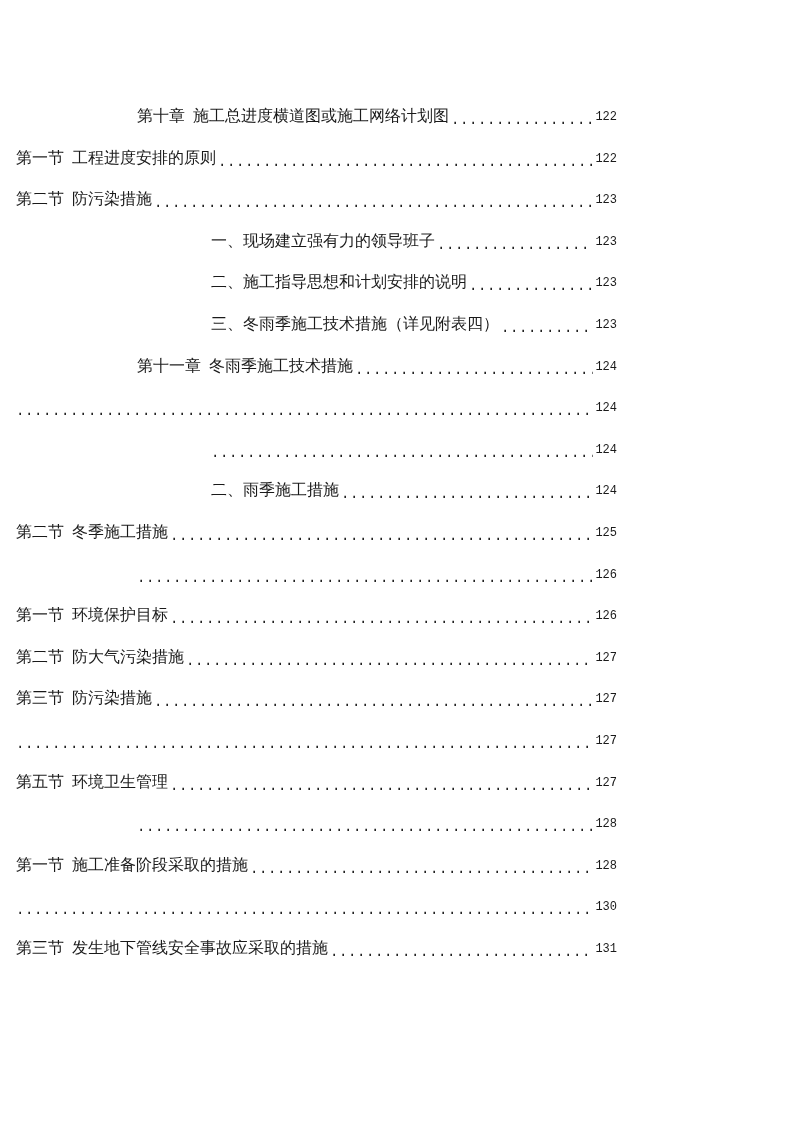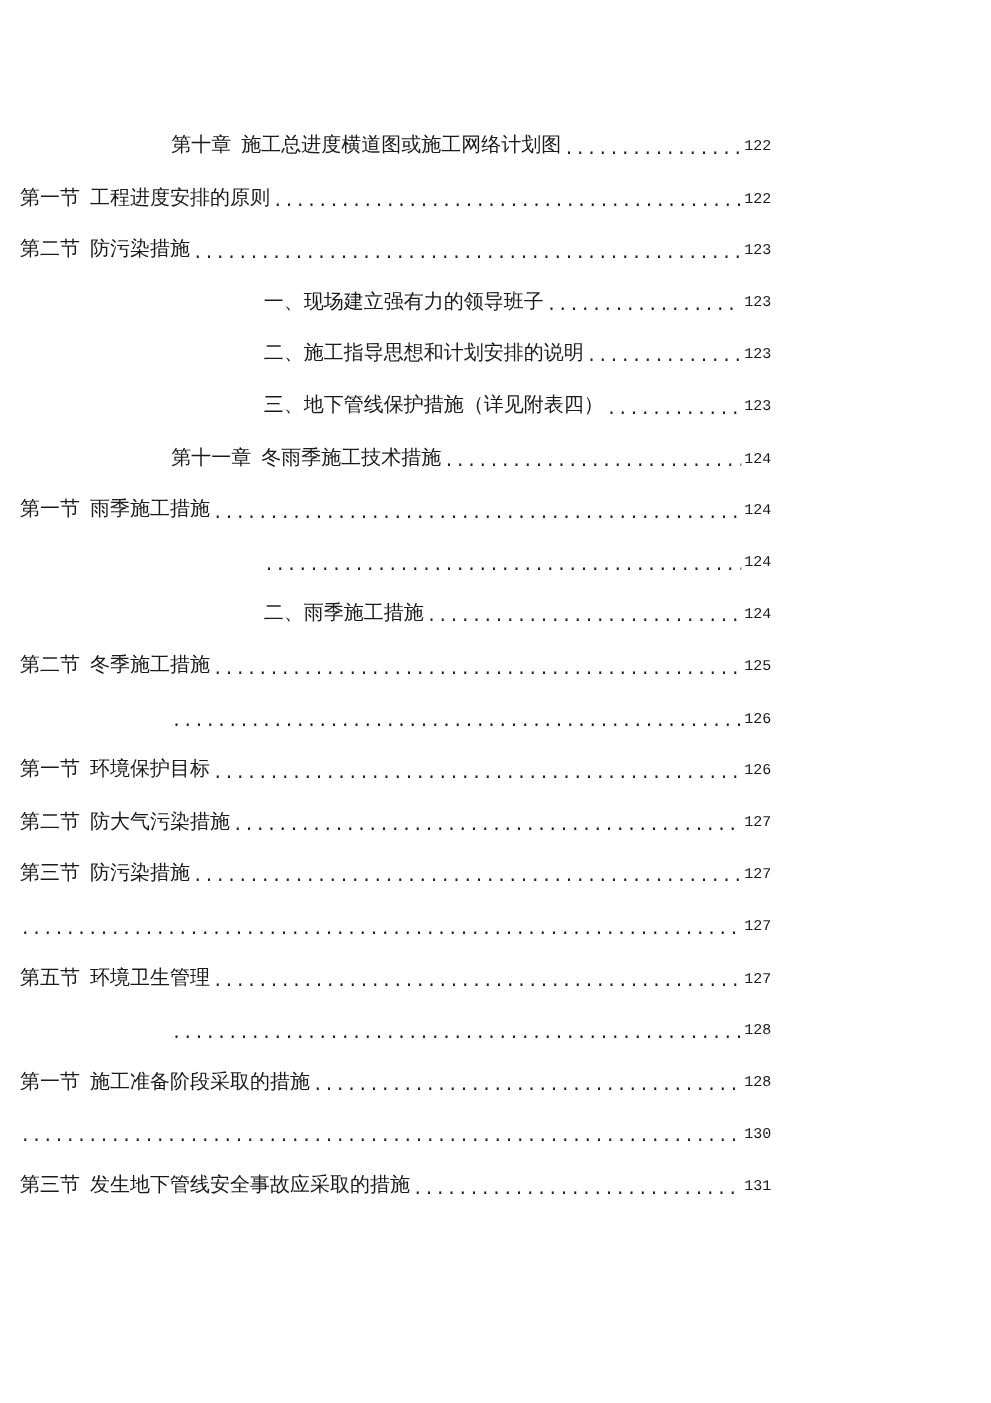--- a/index.html
+++ b/index.html
@@ -84,31 +84,30 @@
     <span class="toc-title"><span>一、</span><span>现场建立强有力的领导班子</span></span>
     <span class="toc-leader"></span>
     <span class="toc-page">123</span>
   </div>
   <div class="toc-row lvl-3">
     <span class="toc-title"><span>二、</span><span>施工指导思想和计划安排的说明</span></span>
     <span class="toc-leader"></span>
     <span class="toc-page">123</span>
   </div>
   <div class="toc-row lvl-3">
-    <span class="toc-title"><span>三、</span><span>地下管线保护措施（详见附表四）</span></span>
+    <span class="toc-title"><span>三、</span><span>冬雨季施工技术措施（详见附表四）</span></span>
     <span class="toc-leader"></span>
     <span class="toc-page">123</span>
   </div>
   <div class="toc-row lvl-1">
     <span class="toc-title"><span>第十一章</span><span class="gap"></span><span>冬雨季施工技术措施</span></span>
     <span class="toc-leader"></span>
     <span class="toc-page">124</span>
   </div>
   <div class="toc-row lvl-2">
-    <span class="toc-title"><span>第一节</span><span class="gap"></span><span>雨季施工措施</span></span>
     <span class="toc-leader"></span>
     <span class="toc-page">124</span>
   </div>
   <div class="toc-row lvl-3">
     <span class="toc-leader"></span>
     <span class="toc-page">124</span>
   </div>
   <div class="toc-row lvl-3">
     <span class="toc-title"><span>二、</span><span>雨季施工措施</span></span>
     <span class="toc-leader"></span>

